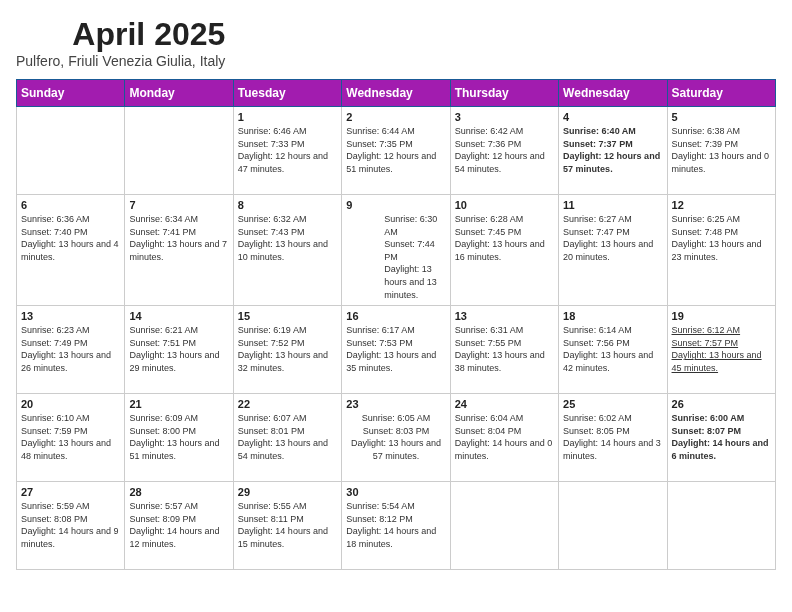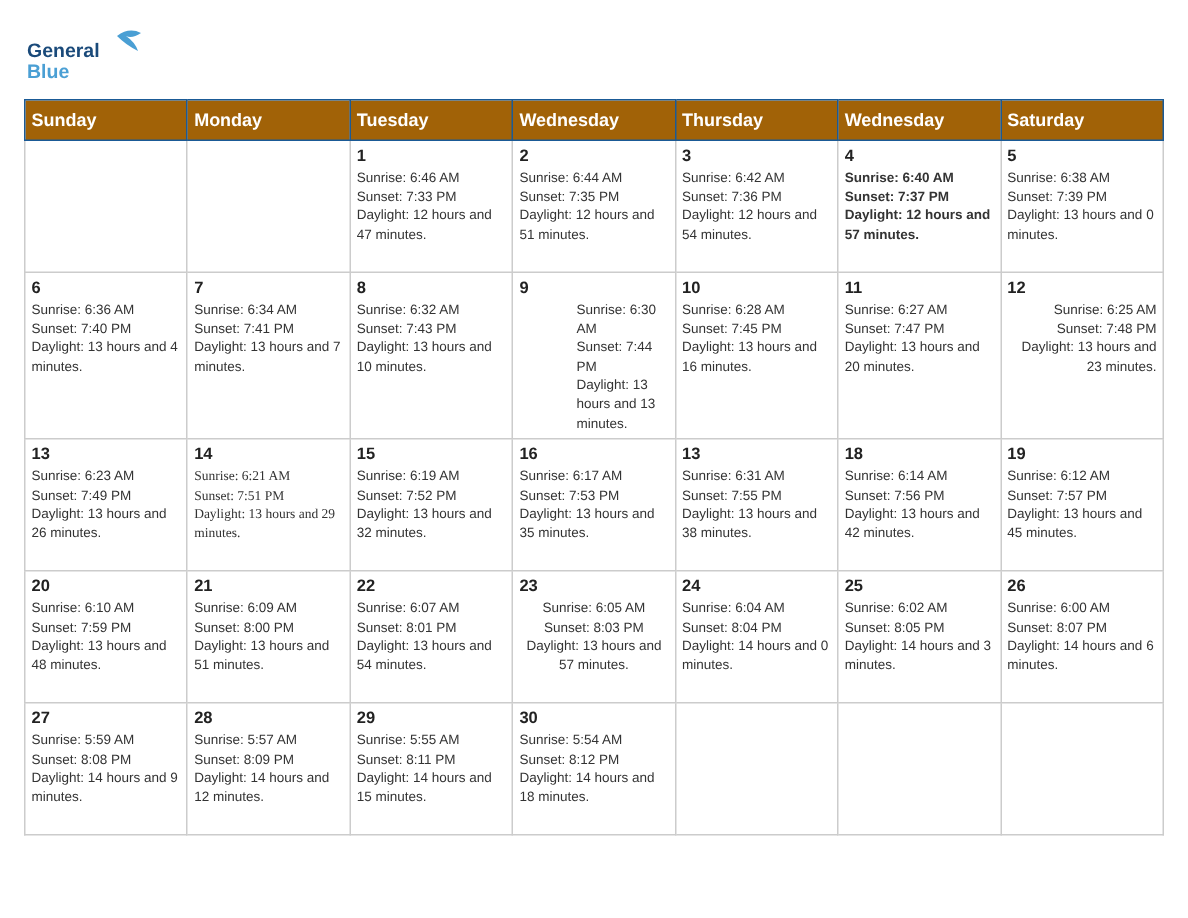--- a/index.html
+++ b/index.html
@@ -44,21 +44,21 @@
     .subtitle {
       font-size: 14px;
       color: #444;
     }
     table {
       width: 100%;
       border-collapse: collapse;
       table-layout: fixed;
     }
     thead th {
-      background-color: #a16207;
+      background-color: #a21caf;
       color: white;
       font-size: 12px;
       font-weight: bold;
       padding: 6px 4px;
       text-align: left;
       border: 1px solid #1a5a96;
     }
     td {
       border: 1px solid #ccc;
       vertical-align: top;
@@ -85,31 +85,23 @@
     .logo-svg {
       width: 90px;
       height: 40px;
     }
   </style>
 </head>
 <body>
 
 <div class="page">
   <div class="header">
-    <div class="logo">
-      <div class="logo-line">
-        <svg class="logo-svg" viewBox="0 0 90 40">
-
-          <path d="M62 8 Q70 2 78 6 Q72 10 68 8 Q74 12 76 18 Q68 14 62 8Z" fill="#4a9fd4"></path>
-
-          <text x="2" y="22" font-family="Arial" font-weight="bold" font-size="13" fill="#1a4a7a">General</text>
-
-          <text x="2" y="36" font-family="Arial" font-weight="bold" font-size="13" fill="#4a9fd4">Blue</text>
-        </svg>
-      </div>
+    <div class="title-area">
+      <div class="month-title">April 2025</div>
+      <div class="subtitle">Pulfero, Friuli Venezia Giulia, Italy</div>
     </div>
   </div>
 
   <table>
     <thead>
       <tr>
       <th>Sunday</th>
           <th>Monday</th>
           <th>Tuesday</th>
           <th>Wednesday</th>
@@ -185,35 +177,35 @@
 Daylight: 13 hours and 16 minutes.</div>
           </td>
           <td>
             <span class="day-num">11</span>
             <div class="day-info" style="white-space: pre-line;">Sunrise: 6:27 AM
 Sunset: 7:47 PM
 Daylight: 13 hours and 20 minutes.</div>
           </td>
           <td>
             <span class="day-num">12</span>
-            <div class="day-info" style="white-space: pre-line; text-align: right;">Sunrise: 6:25 AM
+            <div class="day-info" style="white-space: pre-line;">Sunrise: 6:25 AM
 Sunset: 7:48 PM
 Daylight: 13 hours and 23 minutes.</div>
           </td>
         </tr>
         <tr>
           <td>
             <span class="day-num">13</span>
             <div class="day-info" style="white-space: pre-line;">Sunrise: 6:23 AM
 Sunset: 7:49 PM
 Daylight: 13 hours and 26 minutes.</div>
           </td>
           <td>
             <span class="day-num">14</span>
-            <div class="day-info" style="white-space: pre-line; font-family: Liberation Serif, serif;">Sunrise: 6:21 AM
+            <div class="day-info" style="white-space: pre-line;">Sunrise: 6:21 AM
 Sunset: 7:51 PM
 Daylight: 13 hours and 29 minutes.</div>
           </td>
           <td>
             <span class="day-num">15</span>
             <div class="day-info" style="white-space: pre-line;">Sunrise: 6:19 AM
 Sunset: 7:52 PM
 Daylight: 13 hours and 32 minutes.</div>
           </td>
           <td>
@@ -229,21 +221,21 @@
 Daylight: 13 hours and 38 minutes.</div>
           </td>
           <td>
             <span class="day-num">18</span>
             <div class="day-info" style="white-space: pre-line;">Sunrise: 6:14 AM
 Sunset: 7:56 PM
 Daylight: 13 hours and 42 minutes.</div>
           </td>
           <td>
             <span class="day-num">19</span>
-            <div class="day-info" style="white-space: pre-line;">Sunrise: 6:12 AM
+            <div class="day-info" style="white-space: pre-line; text-decoration: underline;">Sunrise: 6:12 AM
 Sunset: 7:57 PM
 Daylight: 13 hours and 45 minutes.</div>
           </td>
         </tr>
         <tr>
           <td>
             <span class="day-num">20</span>
             <div class="day-info" style="white-space: pre-line;">Sunrise: 6:10 AM
 Sunset: 7:59 PM
 Daylight: 13 hours and 48 minutes.</div>
@@ -273,21 +265,21 @@
 Daylight: 14 hours and 0 minutes.</div>
           </td>
           <td>
             <span class="day-num">25</span>
             <div class="day-info" style="white-space: pre-line;">Sunrise: 6:02 AM
 Sunset: 8:05 PM
 Daylight: 14 hours and 3 minutes.</div>
           </td>
           <td>
             <span class="day-num">26</span>
-            <div class="day-info" style="white-space: pre-line;">Sunrise: 6:00 AM
+            <div class="day-info" style="white-space: pre-line; font-weight: bold;">Sunrise: 6:00 AM
 Sunset: 8:07 PM
 Daylight: 14 hours and 6 minutes.</div>
           </td>
         </tr>
         <tr>
           <td>
             <span class="day-num">27</span>
             <div class="day-info" style="white-space: pre-line;">Sunrise: 5:59 AM
 Sunset: 8:08 PM
 Daylight: 14 hours and 9 minutes.</div>

